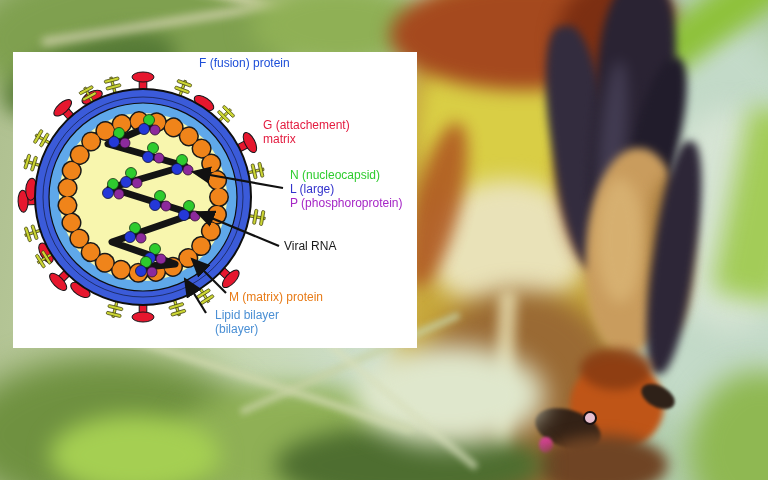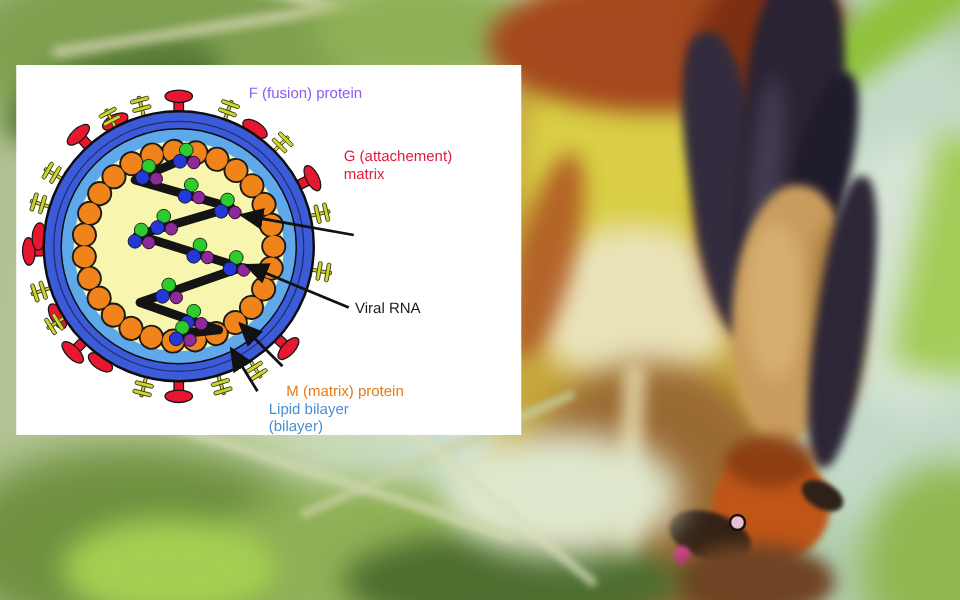--- a/index.html
+++ b/index.html
@@ -6,21 +6,21 @@
   #stage{position:relative;width:768px;height:480px;overflow:hidden;
          font-family:"Liberation Sans",sans-serif;
          background:linear-gradient(100deg,#aebf8f 0%,#c3d4a5 28%,#cfe0d2 55%,#b9d4c2 76%,#a9c695 100%);}
   .blob,.streak{position:absolute;}
   .blob{border-radius:50%;}
   .streak{border-radius:10px;}
   
   #panel{position:absolute;left:13px;top:52px;width:404px;height:296px;background:#ffffff;z-index:10;}
   #panel svg{position:absolute;left:0;top:0;}
   .dlabel{position:absolute;font-size:12px;line-height:14px;white-space:nowrap;z-index:12;}
-  .lab-f{color:#8b5cf6;margin-top:11px;}
+  .lab-f{color:#1d4ed8;}
   .lab-g{color:#e31b3f;}
   .lab-n{color:#2fcc2f;}
   .lab-l{color:#3333cc;}
   .lab-p{color:#a626c6;}
   .lab-rna{color:#1a1a1a;}
   .lab-m{color:#e87b17;}
   .lab-lip{color:#4a8fd4;}
   .nb{fill:#2ecb2e;stroke:#143214;stroke-width:.8;}
   .lb{fill:#2438d8;stroke:#101432;stroke-width:.8;}
   .pb{fill:#8c2a9c;stroke:#2a0c2e;stroke-width:.8;}
@@ -202,25 +202,30 @@
 
       <g stroke="#111" stroke-width="2.2">
         <line x1="270" y1="136" x2="180" y2="120" marker-end="url(#ah)"></line>
         <line x1="266" y1="194" x2="184" y2="160" marker-end="url(#ah)"></line>
         <line x1="213" y1="241" x2="179" y2="207" marker-end="url(#ah)"></line>
         <line x1="193" y1="261" x2="172" y2="227" marker-end="url(#ah)"></line>
       </g>
     </svg>
 
     <div class="dlabel lab-f" style="left:186px;top:4px;">F (fusion) protein</div>
-    <div class="dlabel lab-g" style="left:262px;top:66px;">
+    <div class="dlabel lab-g" style="left:250px;top:66px;">
       <div>G (attachement)</div>
       <div>matrix</div>
     </div>
+    <div class="dlabel" style="left:277px;top:116px;">
+      <div class="lab-n">N (nucleocapsid)</div>
+      <div class="lab-l">L (large)</div>
+      <div class="lab-p">P (phosphoroprotein)</div>
+    </div>
     <div class="dlabel lab-rna" style="left:271px;top:187px;">Viral RNA</div>
-    <div class="dlabel lab-m" style="left:216px;top:238px;margin-top:16px;">M (matrix) protein</div>
-    <div class="dlabel lab-lip" style="left:202px;top:268px;">
+    <div class="dlabel lab-m" style="left:216px;top:238px;">M (matrix) protein</div>
+    <div class="dlabel lab-lip" style="left:202px;top:256px;">
       <div>Lipid bilayer</div>
       <div>(bilayer)</div>
     </div>
   </div>
 
 </div>
 
 </body></html>

